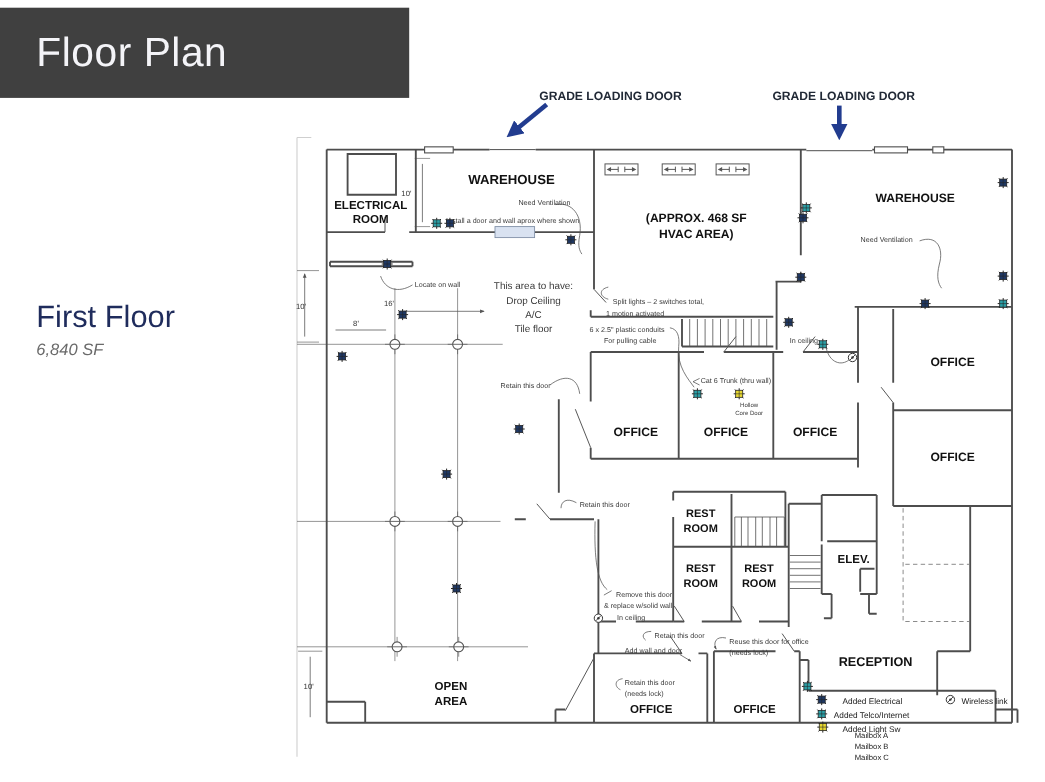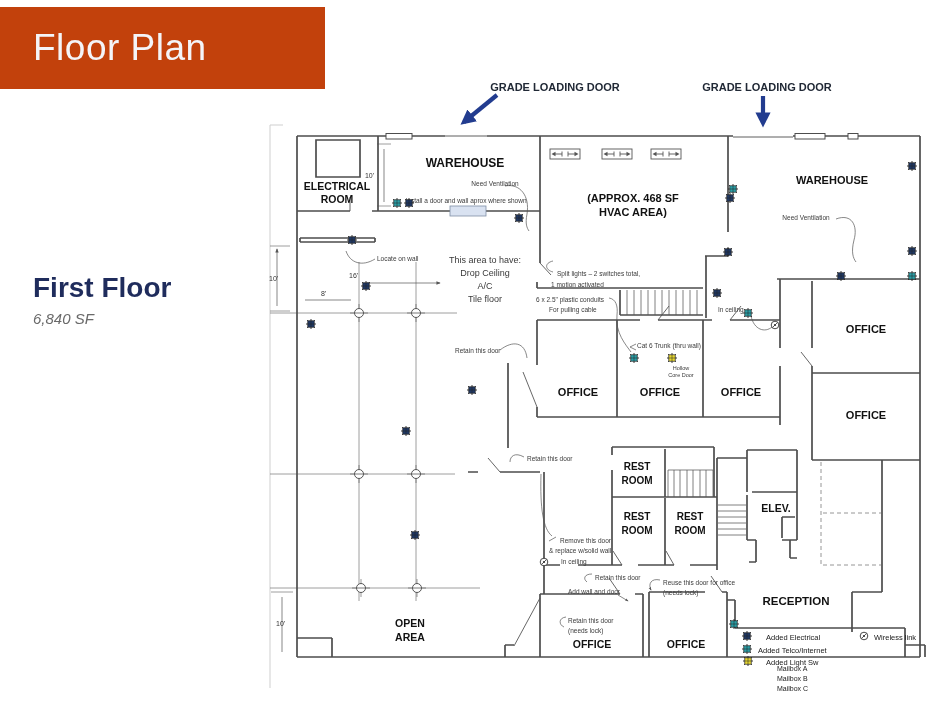--- a/index.html
+++ b/index.html
@@ -1,20 +1,20 @@
 <!DOCTYPE html>
 <html><head>
 <meta charset="utf-8">
 <style>
   html,body{margin:0;padding:0;background:#fff;}
   body{position:relative;width:950px;height:711px;font-family:"Liberation Sans",sans-serif;overflow:hidden;}
-  .header-band{position:absolute;left:0;top:7px;width:325px;height:82px;background:#c2410c;display:flex;align-items:center;}
+  .header-band{position:absolute;left:0;top:7px;width:372px;height:82px;background:#404040;display:flex;align-items:center;}
   .header-band .title{color:#f4f4f8;font-size:37px;font-weight:400;letter-spacing:.5px;margin-left:33px;font-family:"Liberation Sans",sans-serif;}
   .floor-block{position:absolute;left:33px;top:272px;}
-  .floor-name{color:#1f2c5c;font-size:28px;font-weight:700;}
+  .floor-name{color:#1f2c5c;font-size:28px;font-weight:400;}
   .floor-area{color:#6a6a6a;font-size:15px;margin-top:6px;font-style:italic;}
   svg text{font-family:"Liberation Sans",sans-serif;}
   .plan-svg{position:absolute;left:0;top:0;}
 </style>
 </head>
 <body>
 
 <div class="header-band">
   <span class="title">Floor Plan</span>
 </div>

